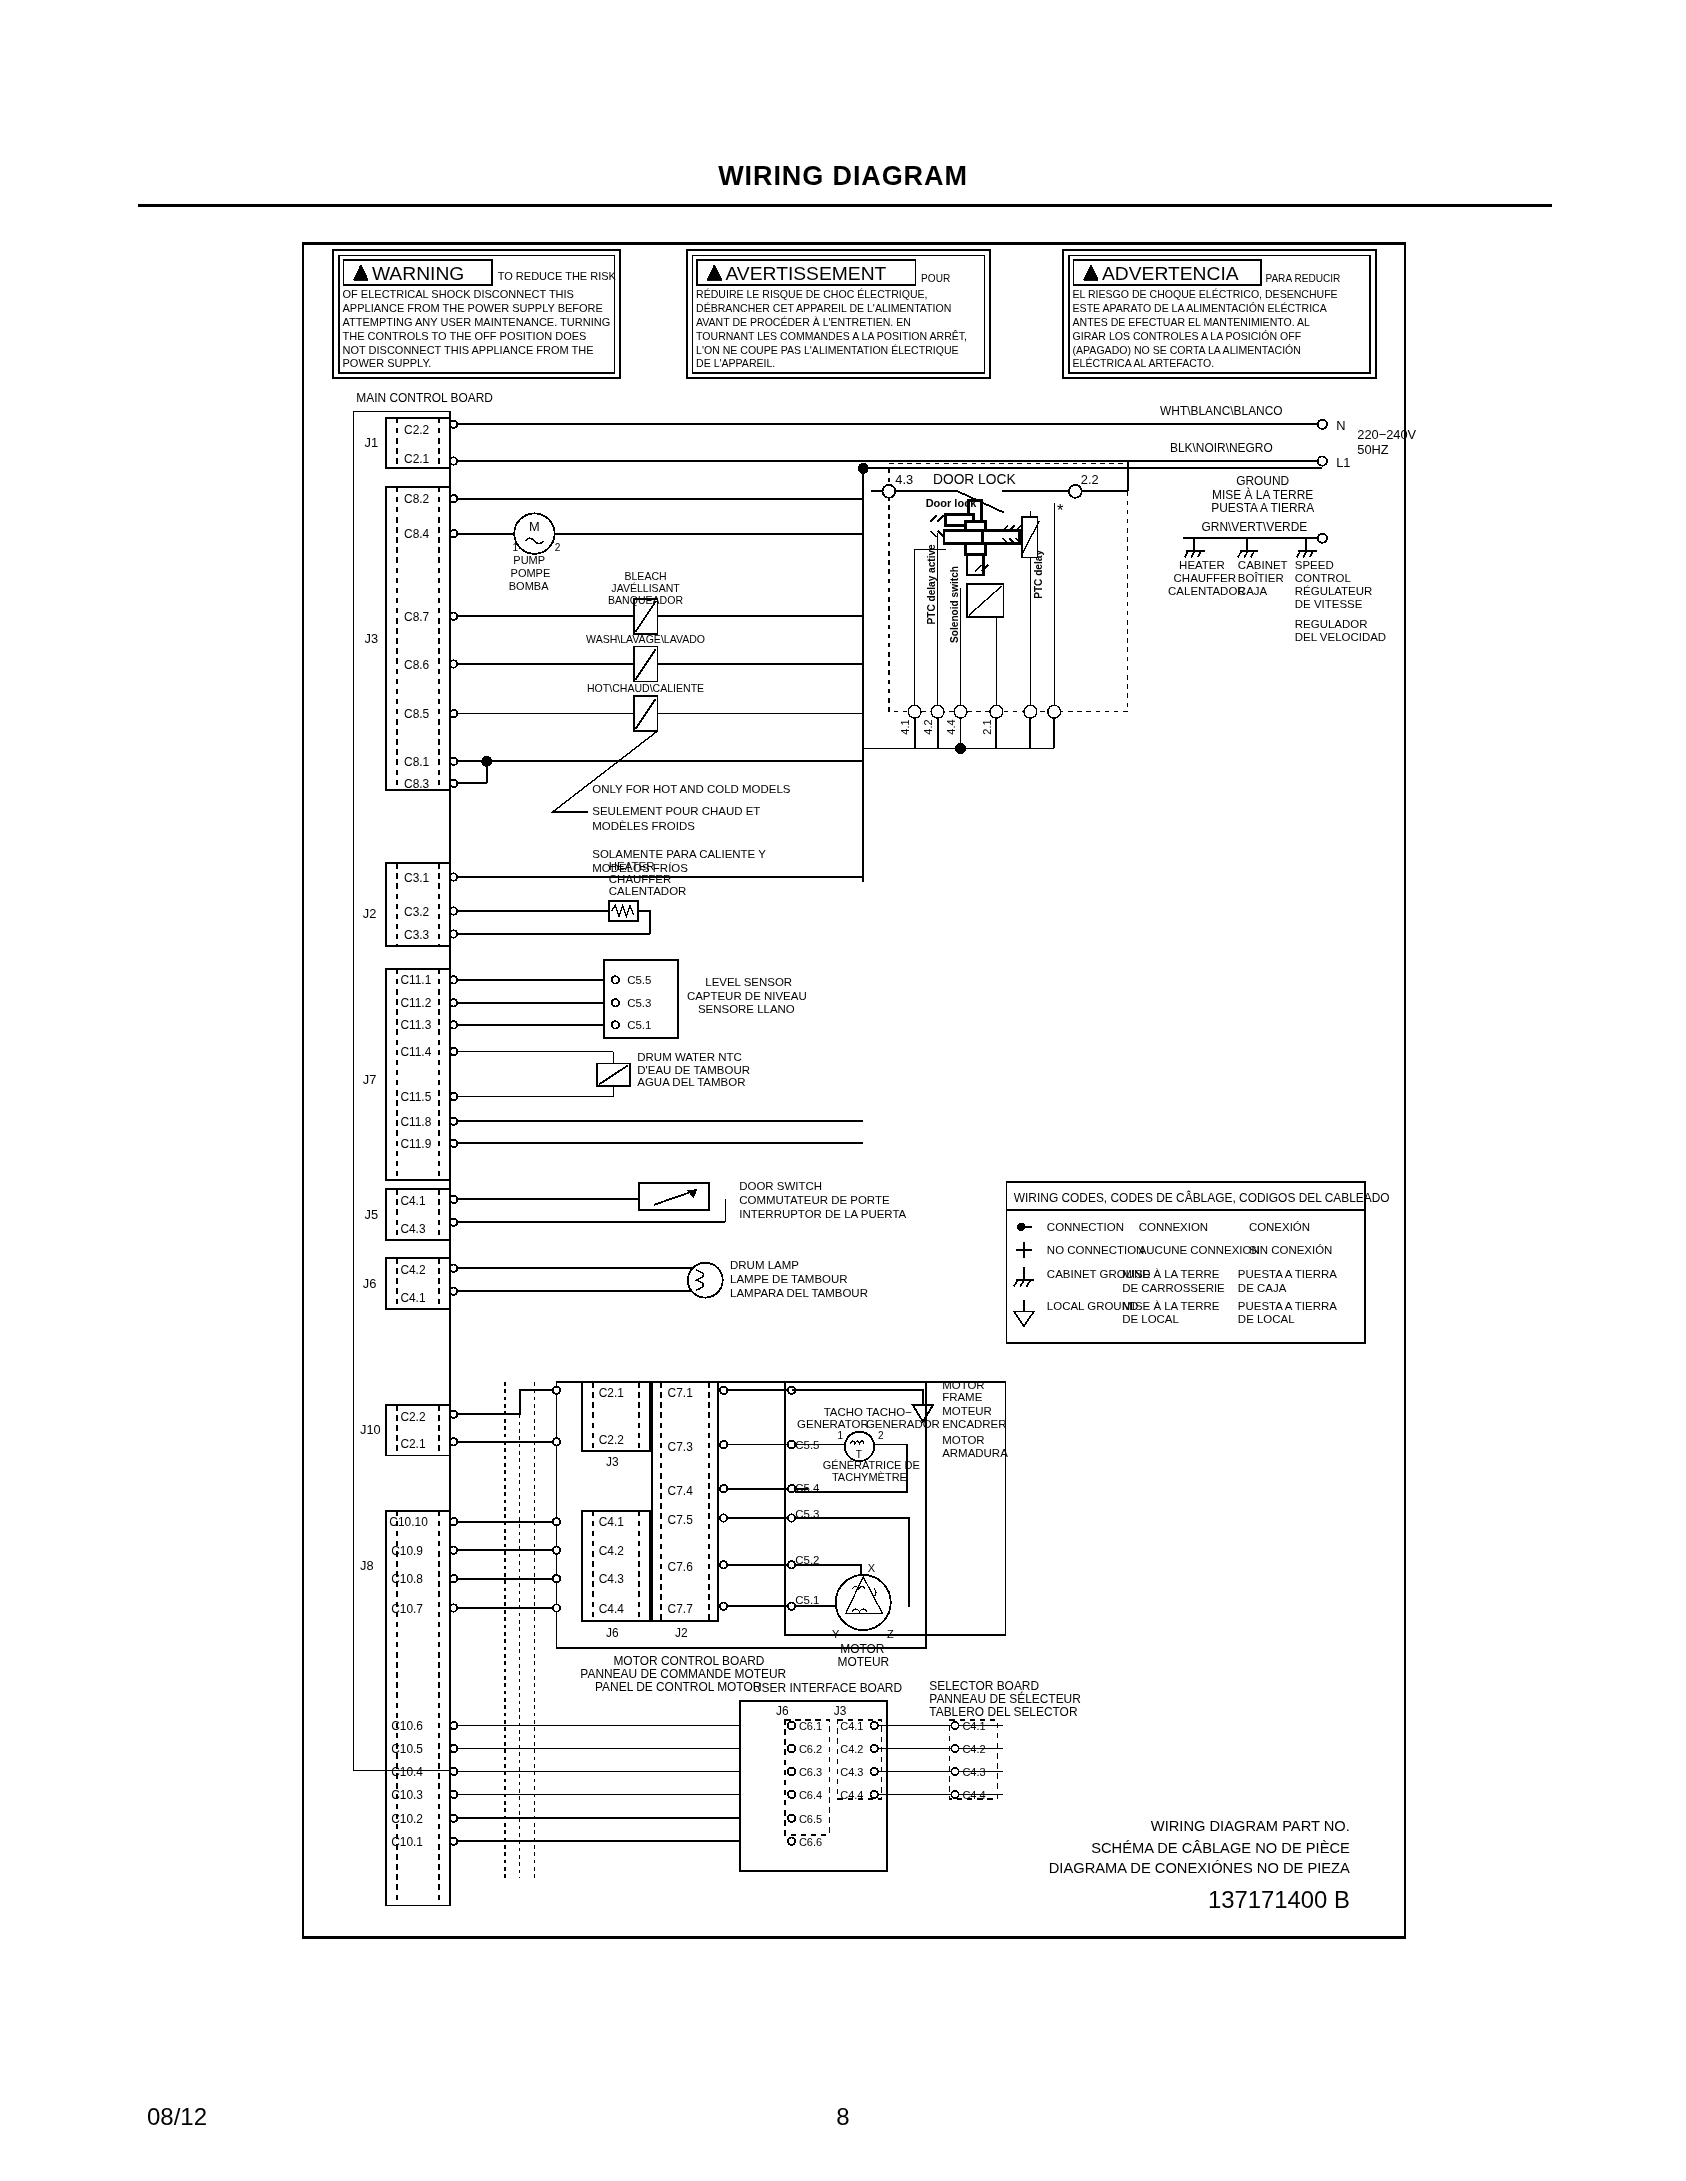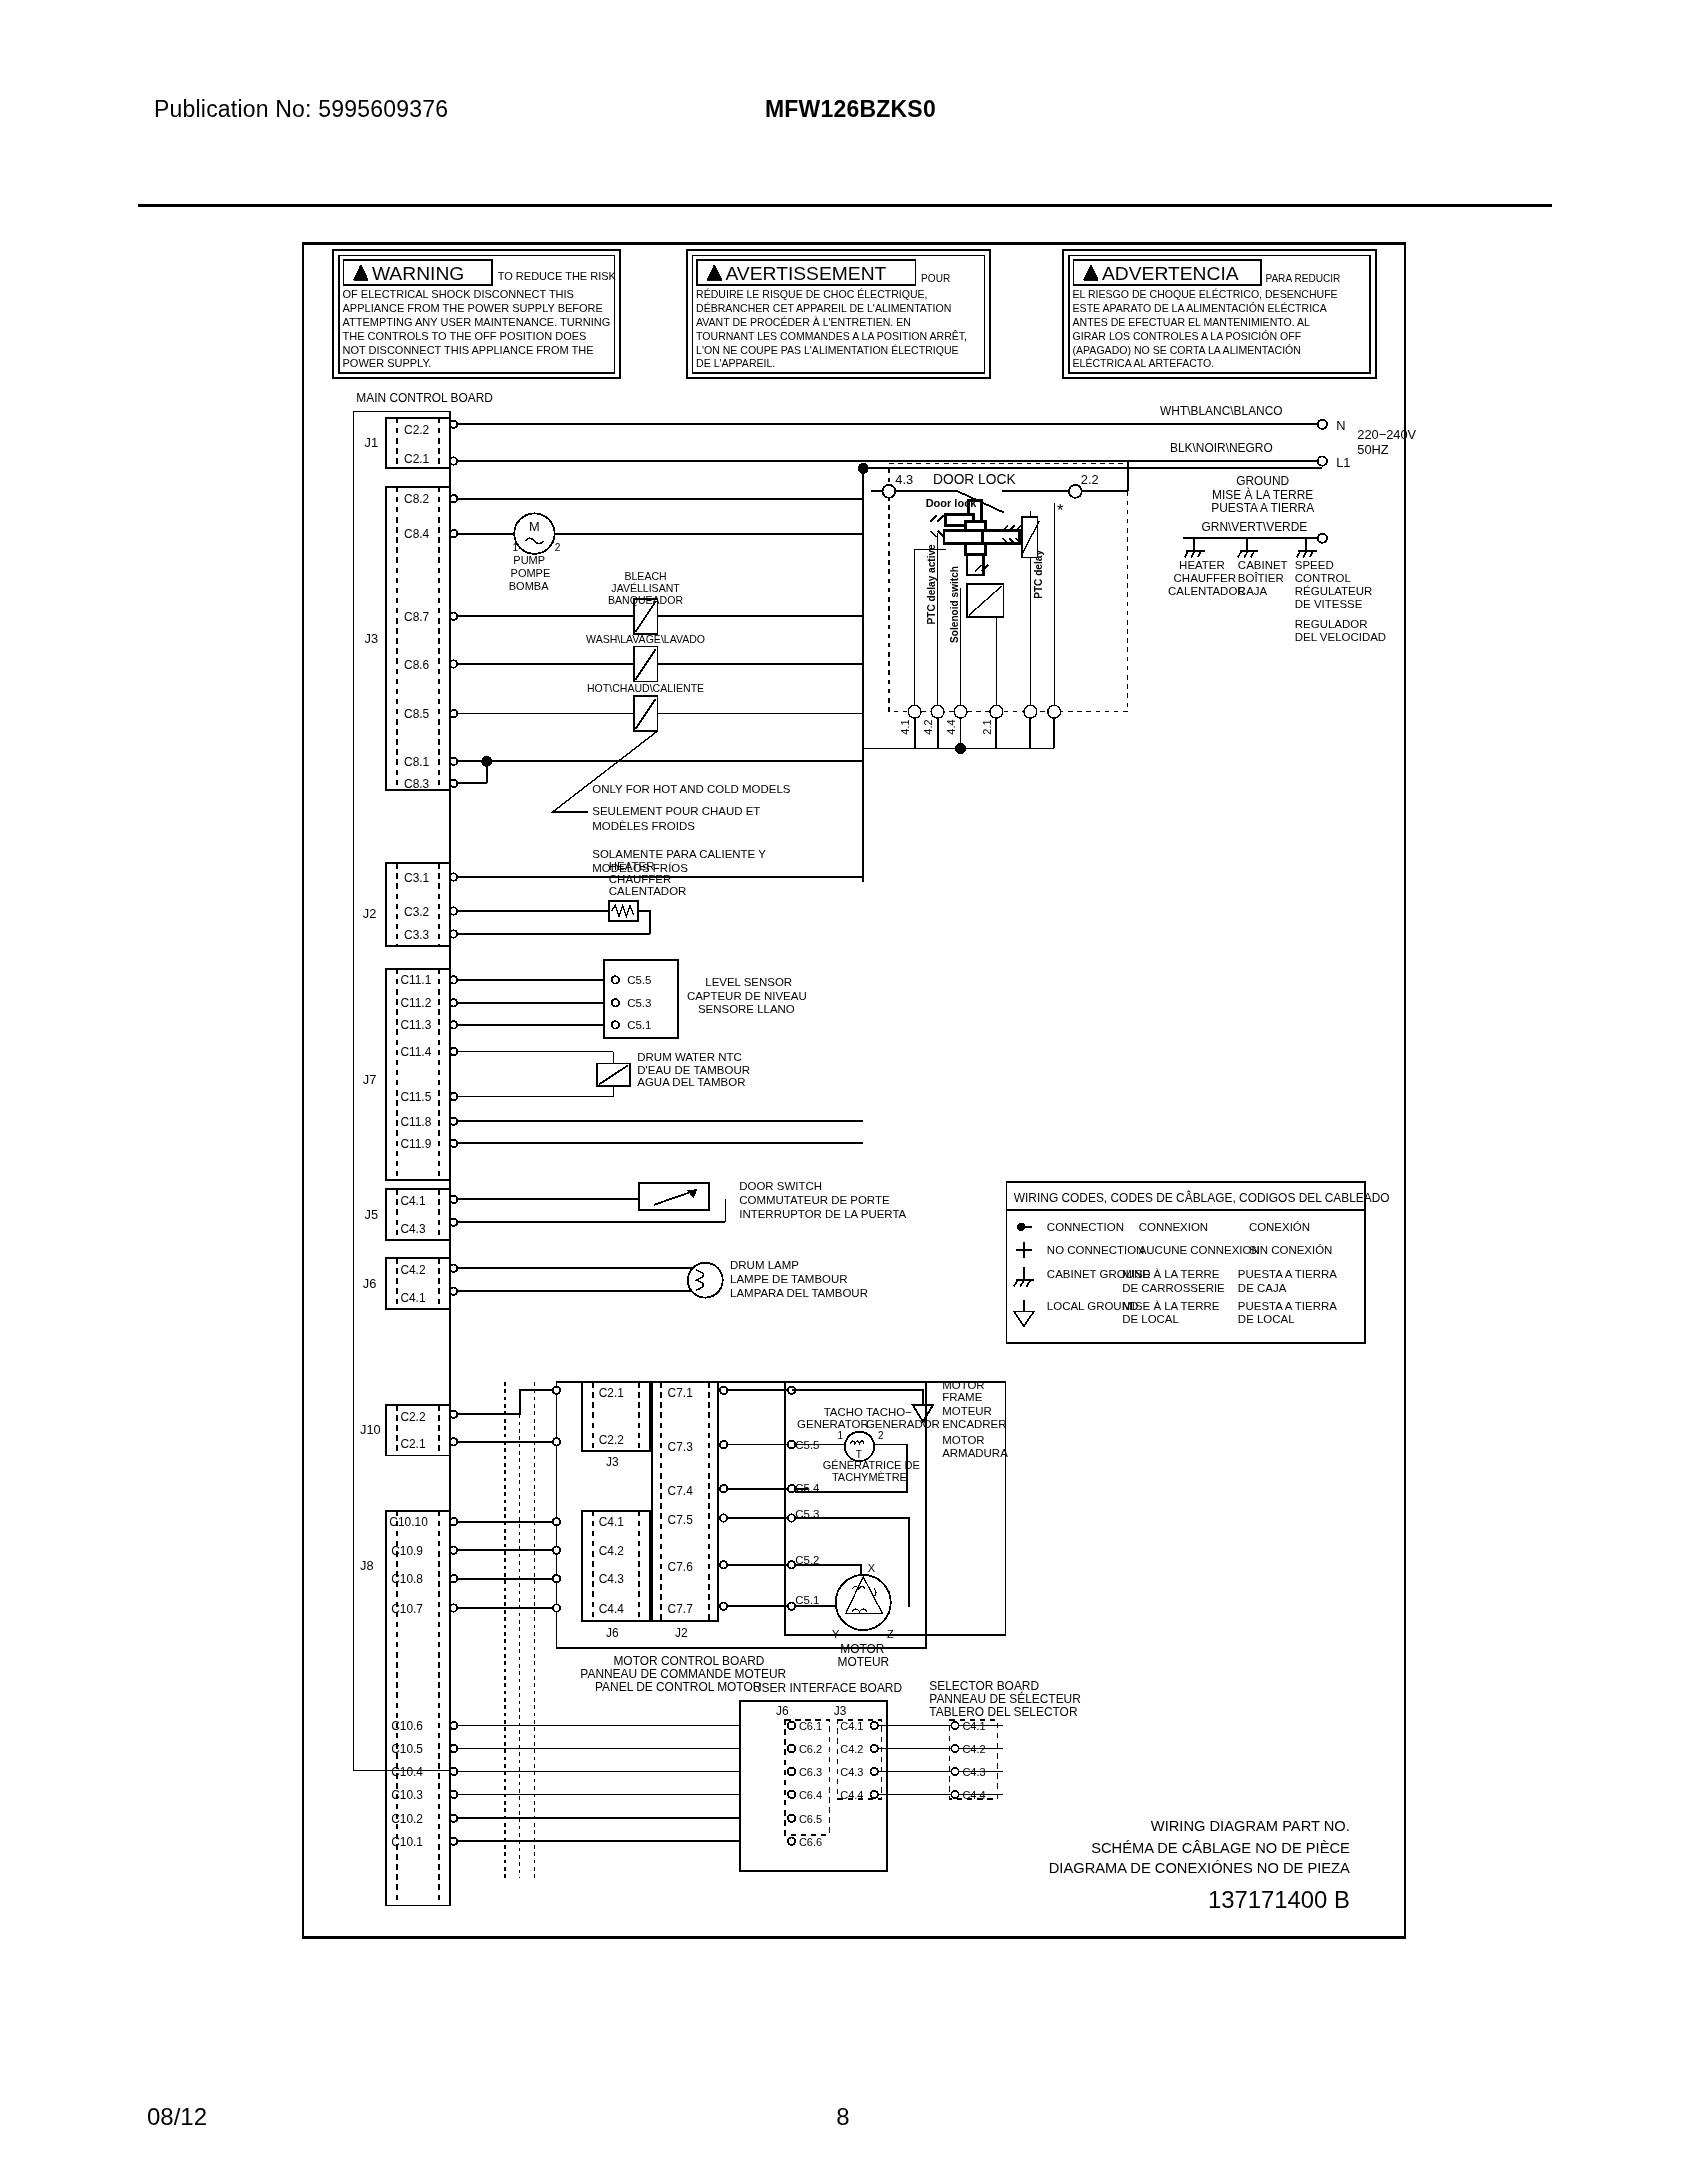--- a/index.html
+++ b/index.html
@@ -14,24 +14,21 @@
   .footer .date{position:absolute;left:147px;font-size:24px;}
   .footer .pg{position:absolute;left:0;width:100%;text-align:center;font-size:24px;}
   svg{position:absolute;left:0;top:0;}
   .wt{font-family:"Liberation Sans",sans-serif;}
 </style>
 </head>
 <body>
 
 <div class="page">
 
-  <div class="hdr">
-    <div class="pub">Publication No: 5995609376</div>
-    <div class="model">MFW126BZKS0</div>
-  </div>
+  <div class="title">WIRING DIAGRAM</div>
   <div class="rule"></div>
 
   <svg width="1686" height="2182" viewBox="0 0 1836 2376">
     <g fill="none" stroke="#000" stroke-width="2" shape-rendering="crispEdges">
 
       <rect x="330" y="265" width="1200" height="1845" stroke-width="3"></rect>
 
       <g>
         <rect x="363" y="272" width="312" height="140" stroke-width="2"></rect>
         <rect x="369" y="278" width="300" height="128" stroke-width="1.5"></rect>

